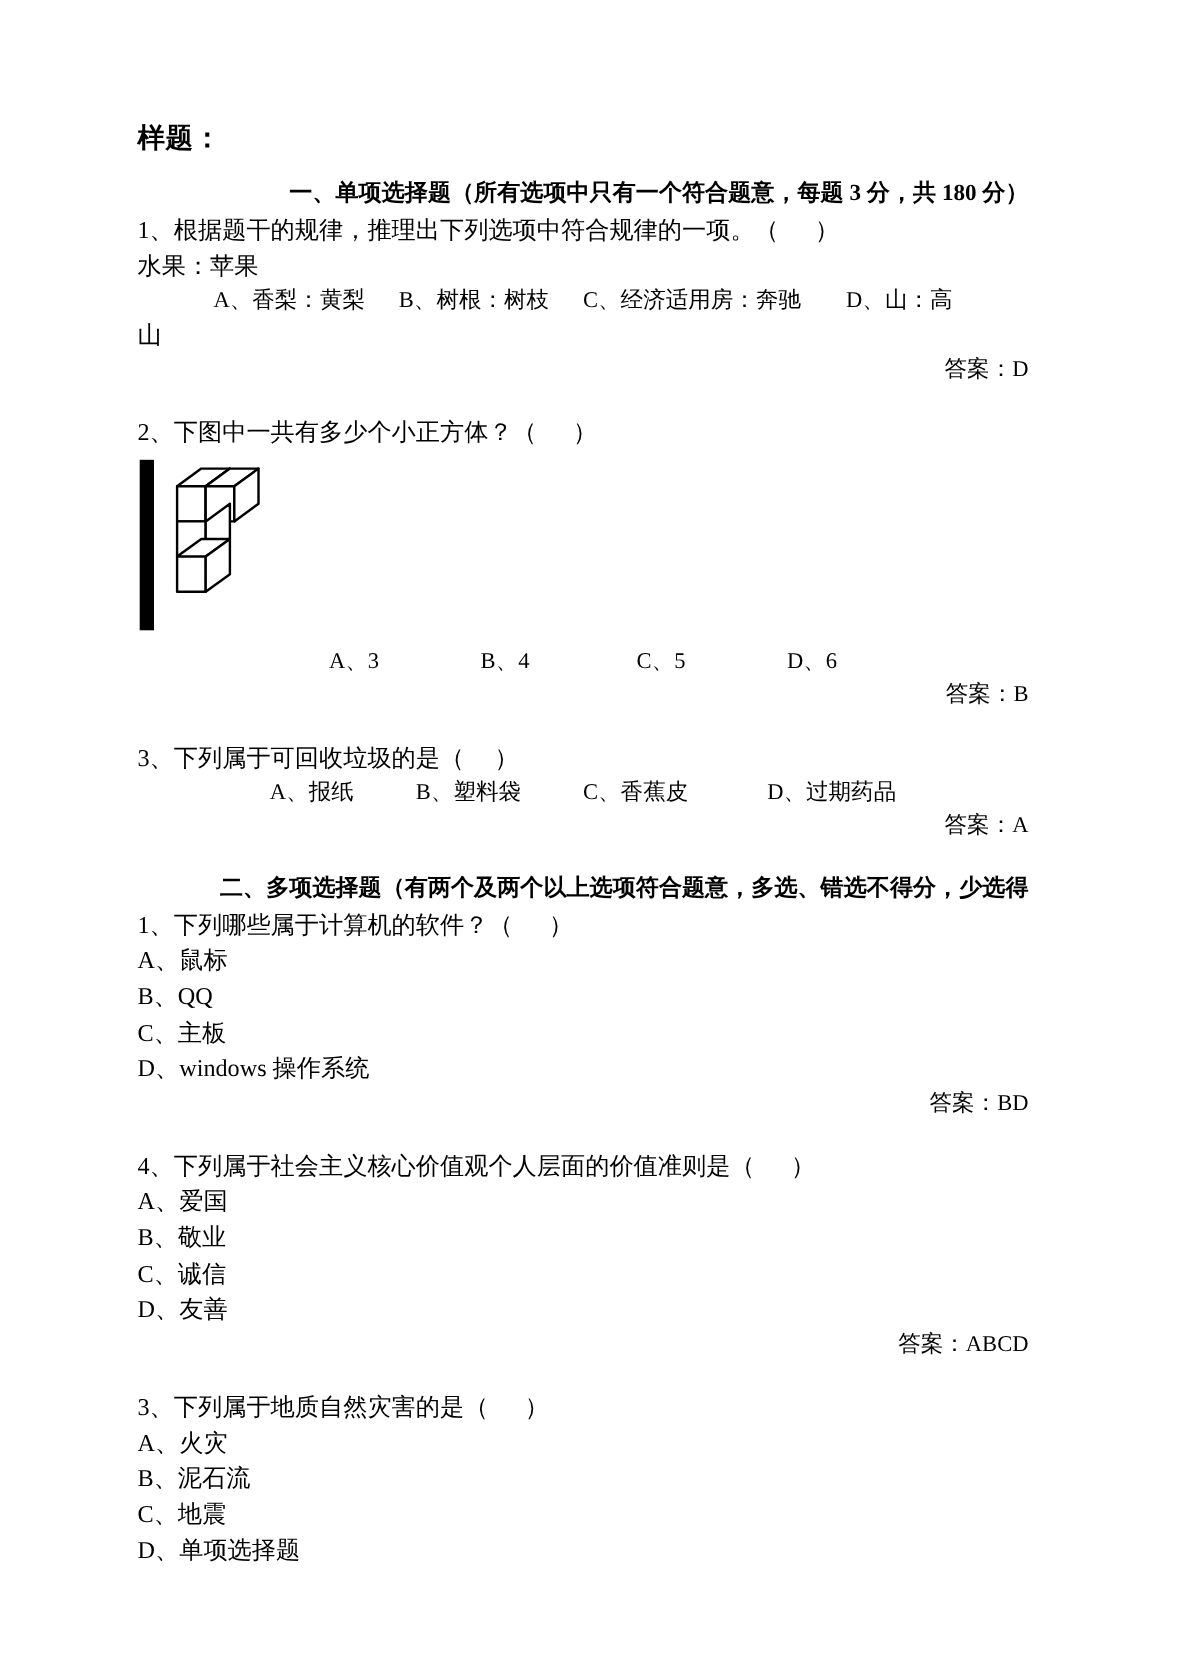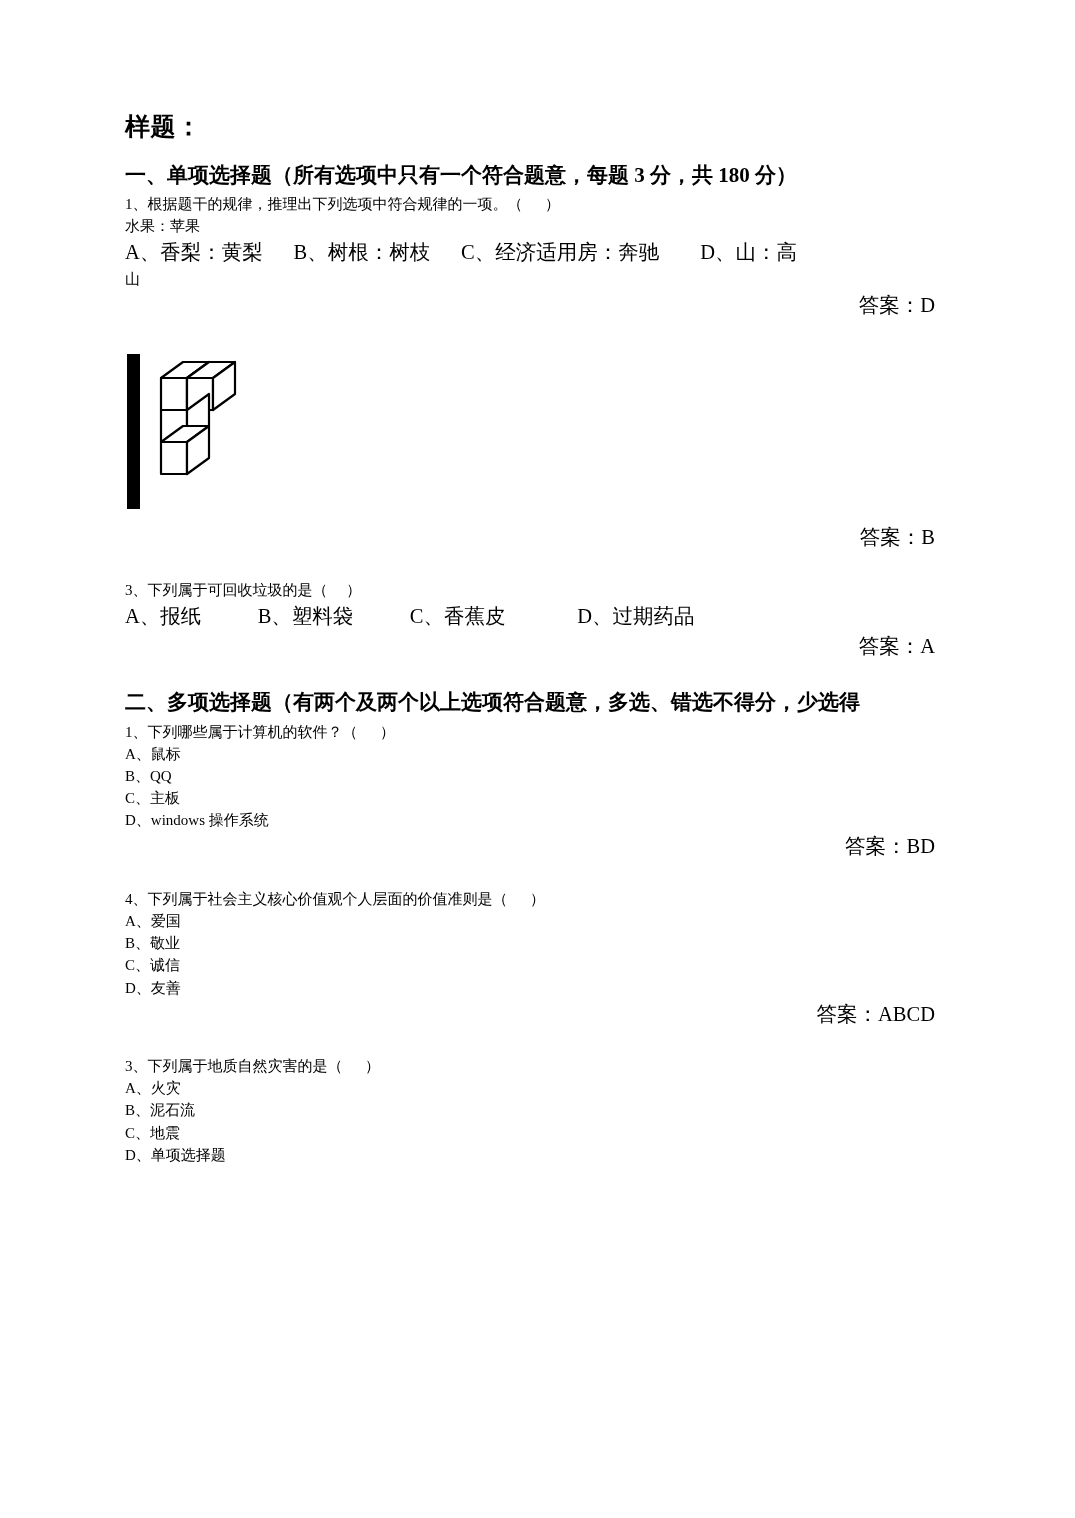--- a/index.html
+++ b/index.html
@@ -32,38 +32,40 @@
     font-weight: bold;
     letter-spacing: 0.5px;
     margin: 0 0 18px 0;
     line-height: 1.2;
   }
   .section-head {
     font-size: 21px;
     font-weight: bold;
     line-height: 1.48;
     margin: 0 0 2px 0;
+    text-align: right;
   }
   .line {
-    font-size: 15px;
+    font-size: 22px;
     line-height: 1.48;
     margin: 0;
     white-space: pre-wrap;
   }
   .block {
     margin: 0 0 0 0;
   }
   .gap {
     height: 26px;
   }
   .opts {
     font-size: 20.5px;
     line-height: 1.48;
     display: block;
     white-space: pre;
+    text-align: center;
   }
   .fig-wrap {
     margin: 8px 0 10px 0;
     height: 158px;
     position: relative;
   }
   .fig-bar {
     position: absolute;
     left: 2px;
     top: 0px;
@@ -94,20 +96,21 @@
       <p class="section-head">一、单项选择题（所有选项中只有一个符合题意，每题 3 分，共 180 分）</p>
 
       <p class="line">1、根据题干的规律，推理出下列选项中符合规律的一项。（      ）</p>
       <p class="line">水果：苹果</p>
       <p class="line opts">A、香梨：黄梨      B、树根：树枝      C、经济适用房：奔驰        D、山：高</p>
       <p class="line">山</p>
       <p class="line ans">答案：D</p>
 
       <div class="gap"></div>
 
+      <p class="line">2、下图中一共有多少个小正方体？（      ）</p>
 
       <div class="fig-wrap">
         <div class="fig-bar"></div>
         <svg class="fig-svg" width="140" height="160" viewBox="0 0 140 160">
           <g fill="#ffffff" stroke="#000000" stroke-width="2.2" stroke-linejoin="round">
 
             <polygon points="18,26 40,10 66,10 44,26"></polygon>
             <polygon points="18,26 44,26 44,58 18,58"></polygon>
             <polygon points="44,26 66,10 66,42 44,58"></polygon>
 
@@ -118,20 +121,21 @@
             <polygon points="18,58 44,58 44,90 18,90"></polygon>
             <polygon points="44,58 66,42 66,74 44,90"></polygon>
 
             <polygon points="18,90 40,74 66,74 44,90"></polygon>
             <polygon points="18,90 44,90 44,122 18,122"></polygon>
             <polygon points="44,90 66,74 66,106 44,122"></polygon>
           </g>
         </svg>
       </div>
 
+      <p class="line opts">A、3                  B、4                   C、5                  D、6</p>
       <p class="line ans">答案：B</p>
 
       <div class="gap"></div>
 
       <p class="line">3、下列属于可回收垃圾的是（     ）</p>
       <p class="line opts">A、报纸           B、塑料袋           C、香蕉皮              D、过期药品</p>
       <p class="line ans">答案：A</p>
     </div>
 
     <div class="gap"></div>

